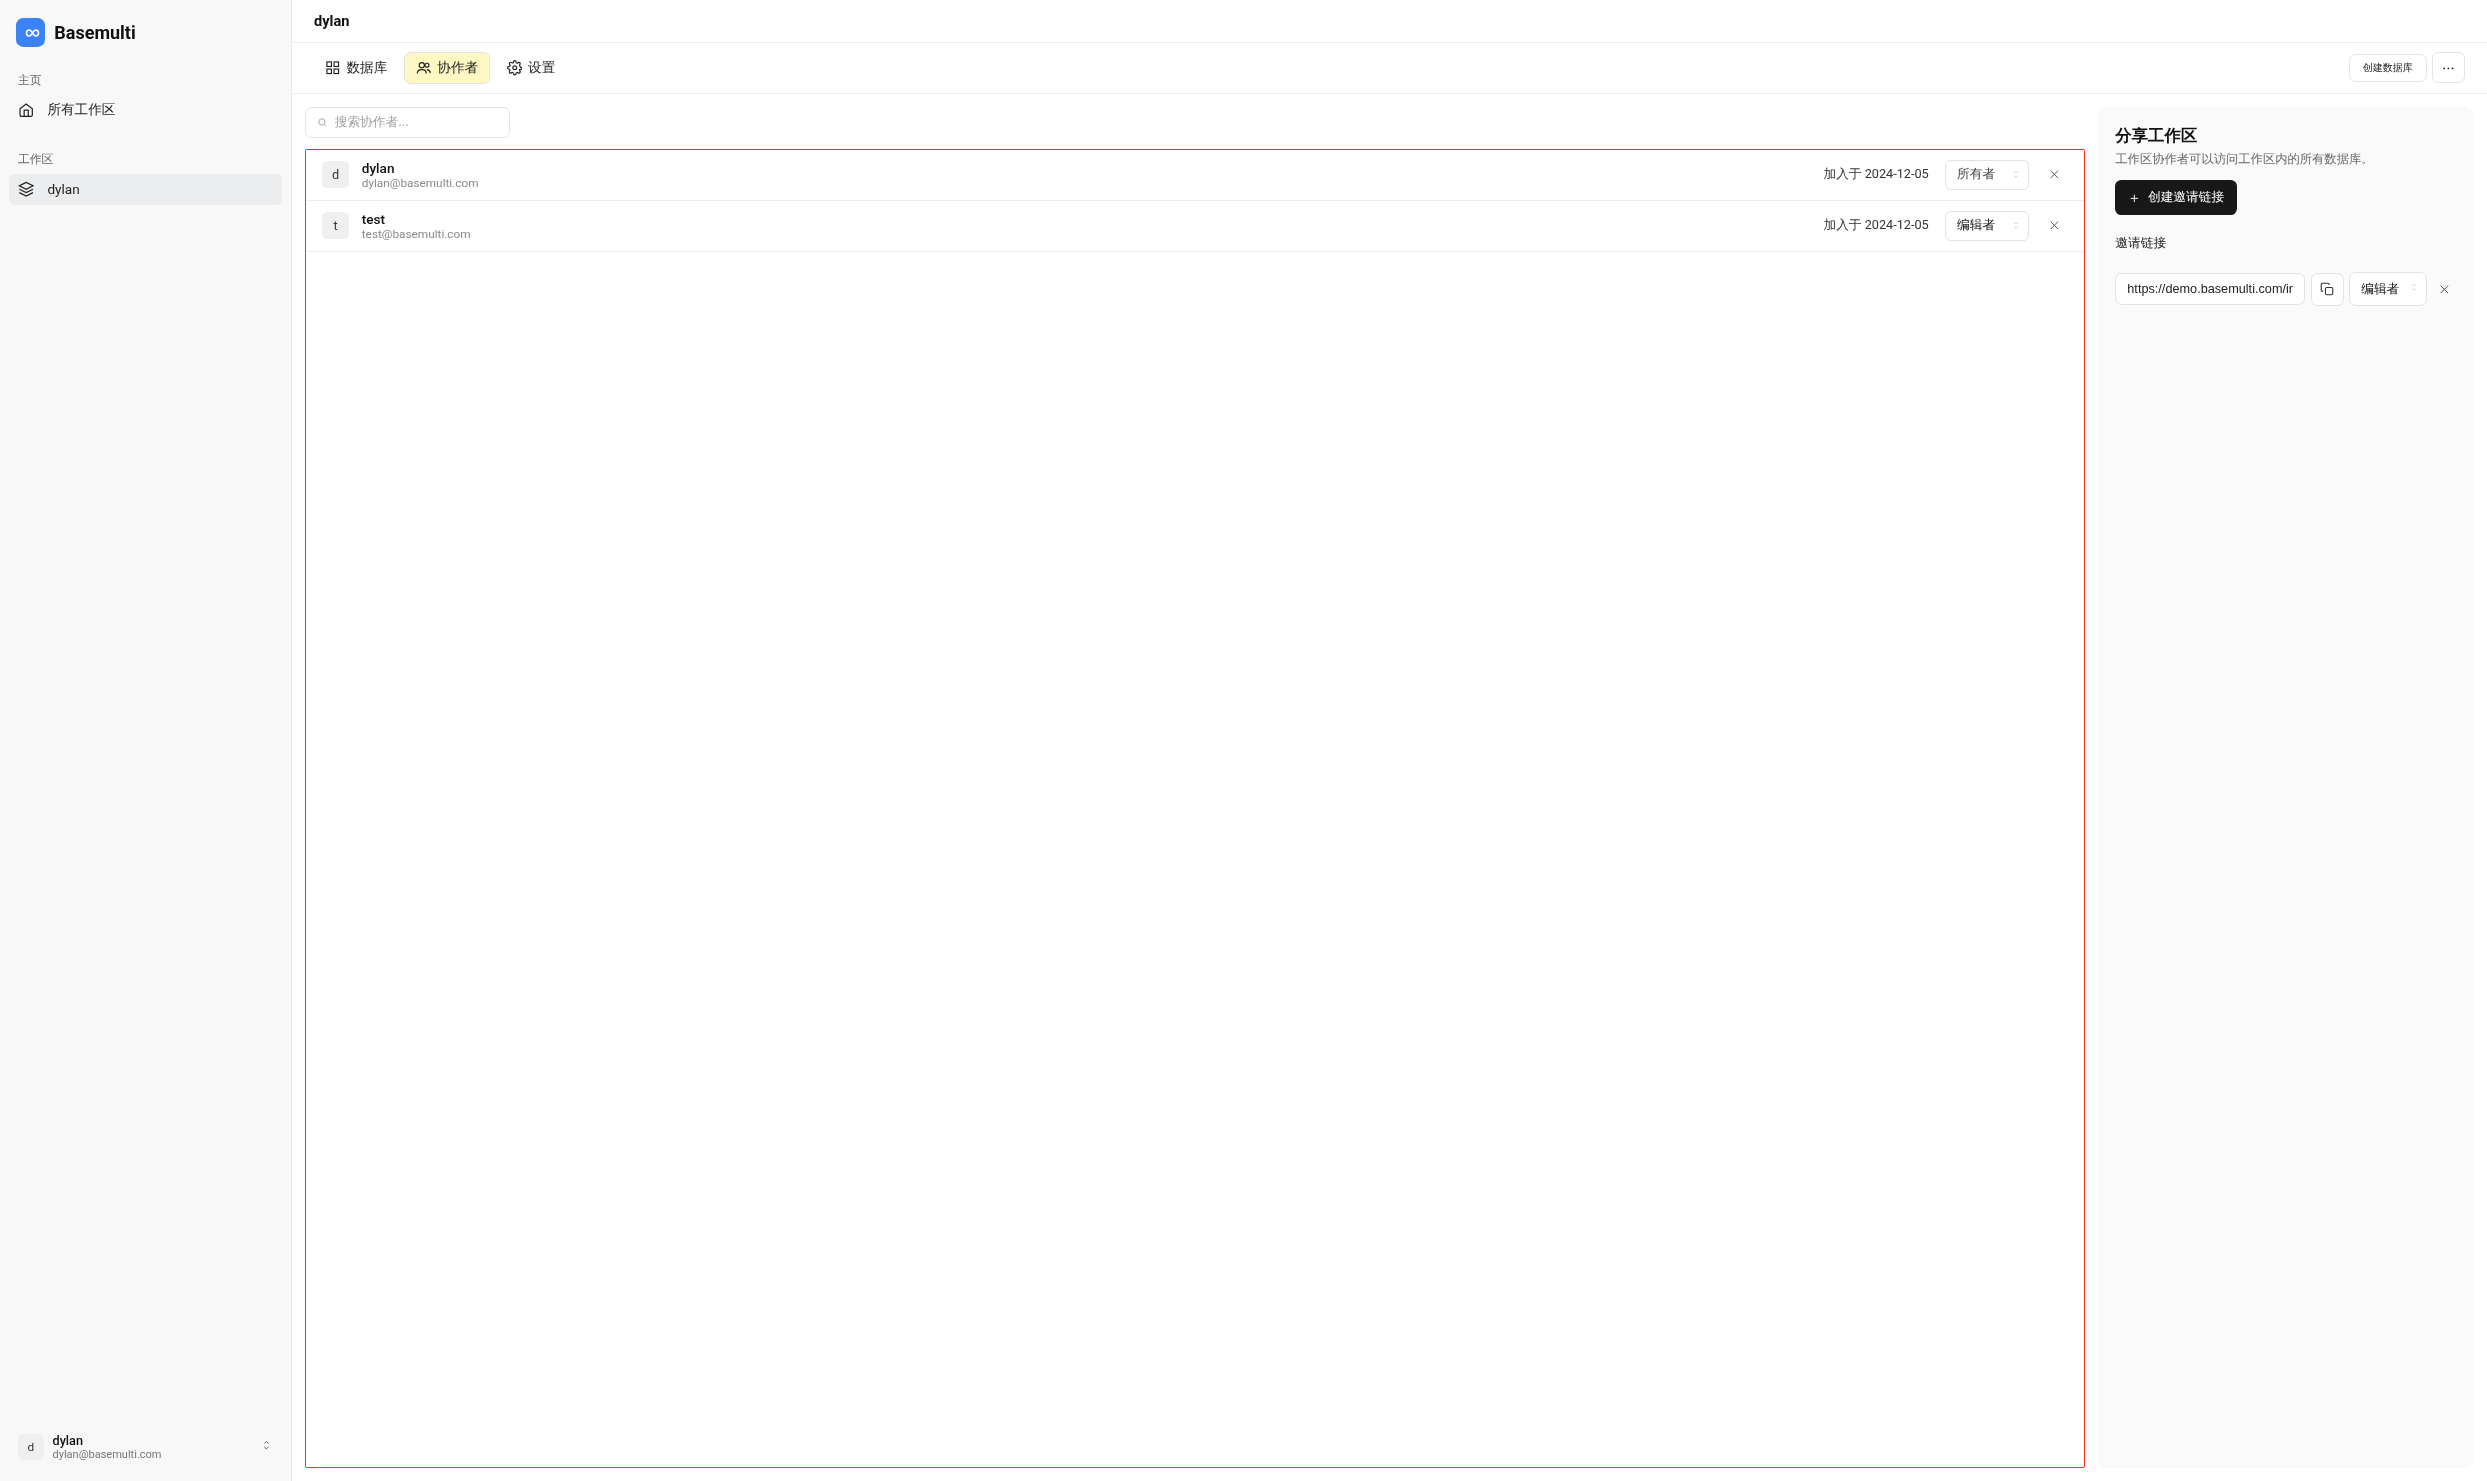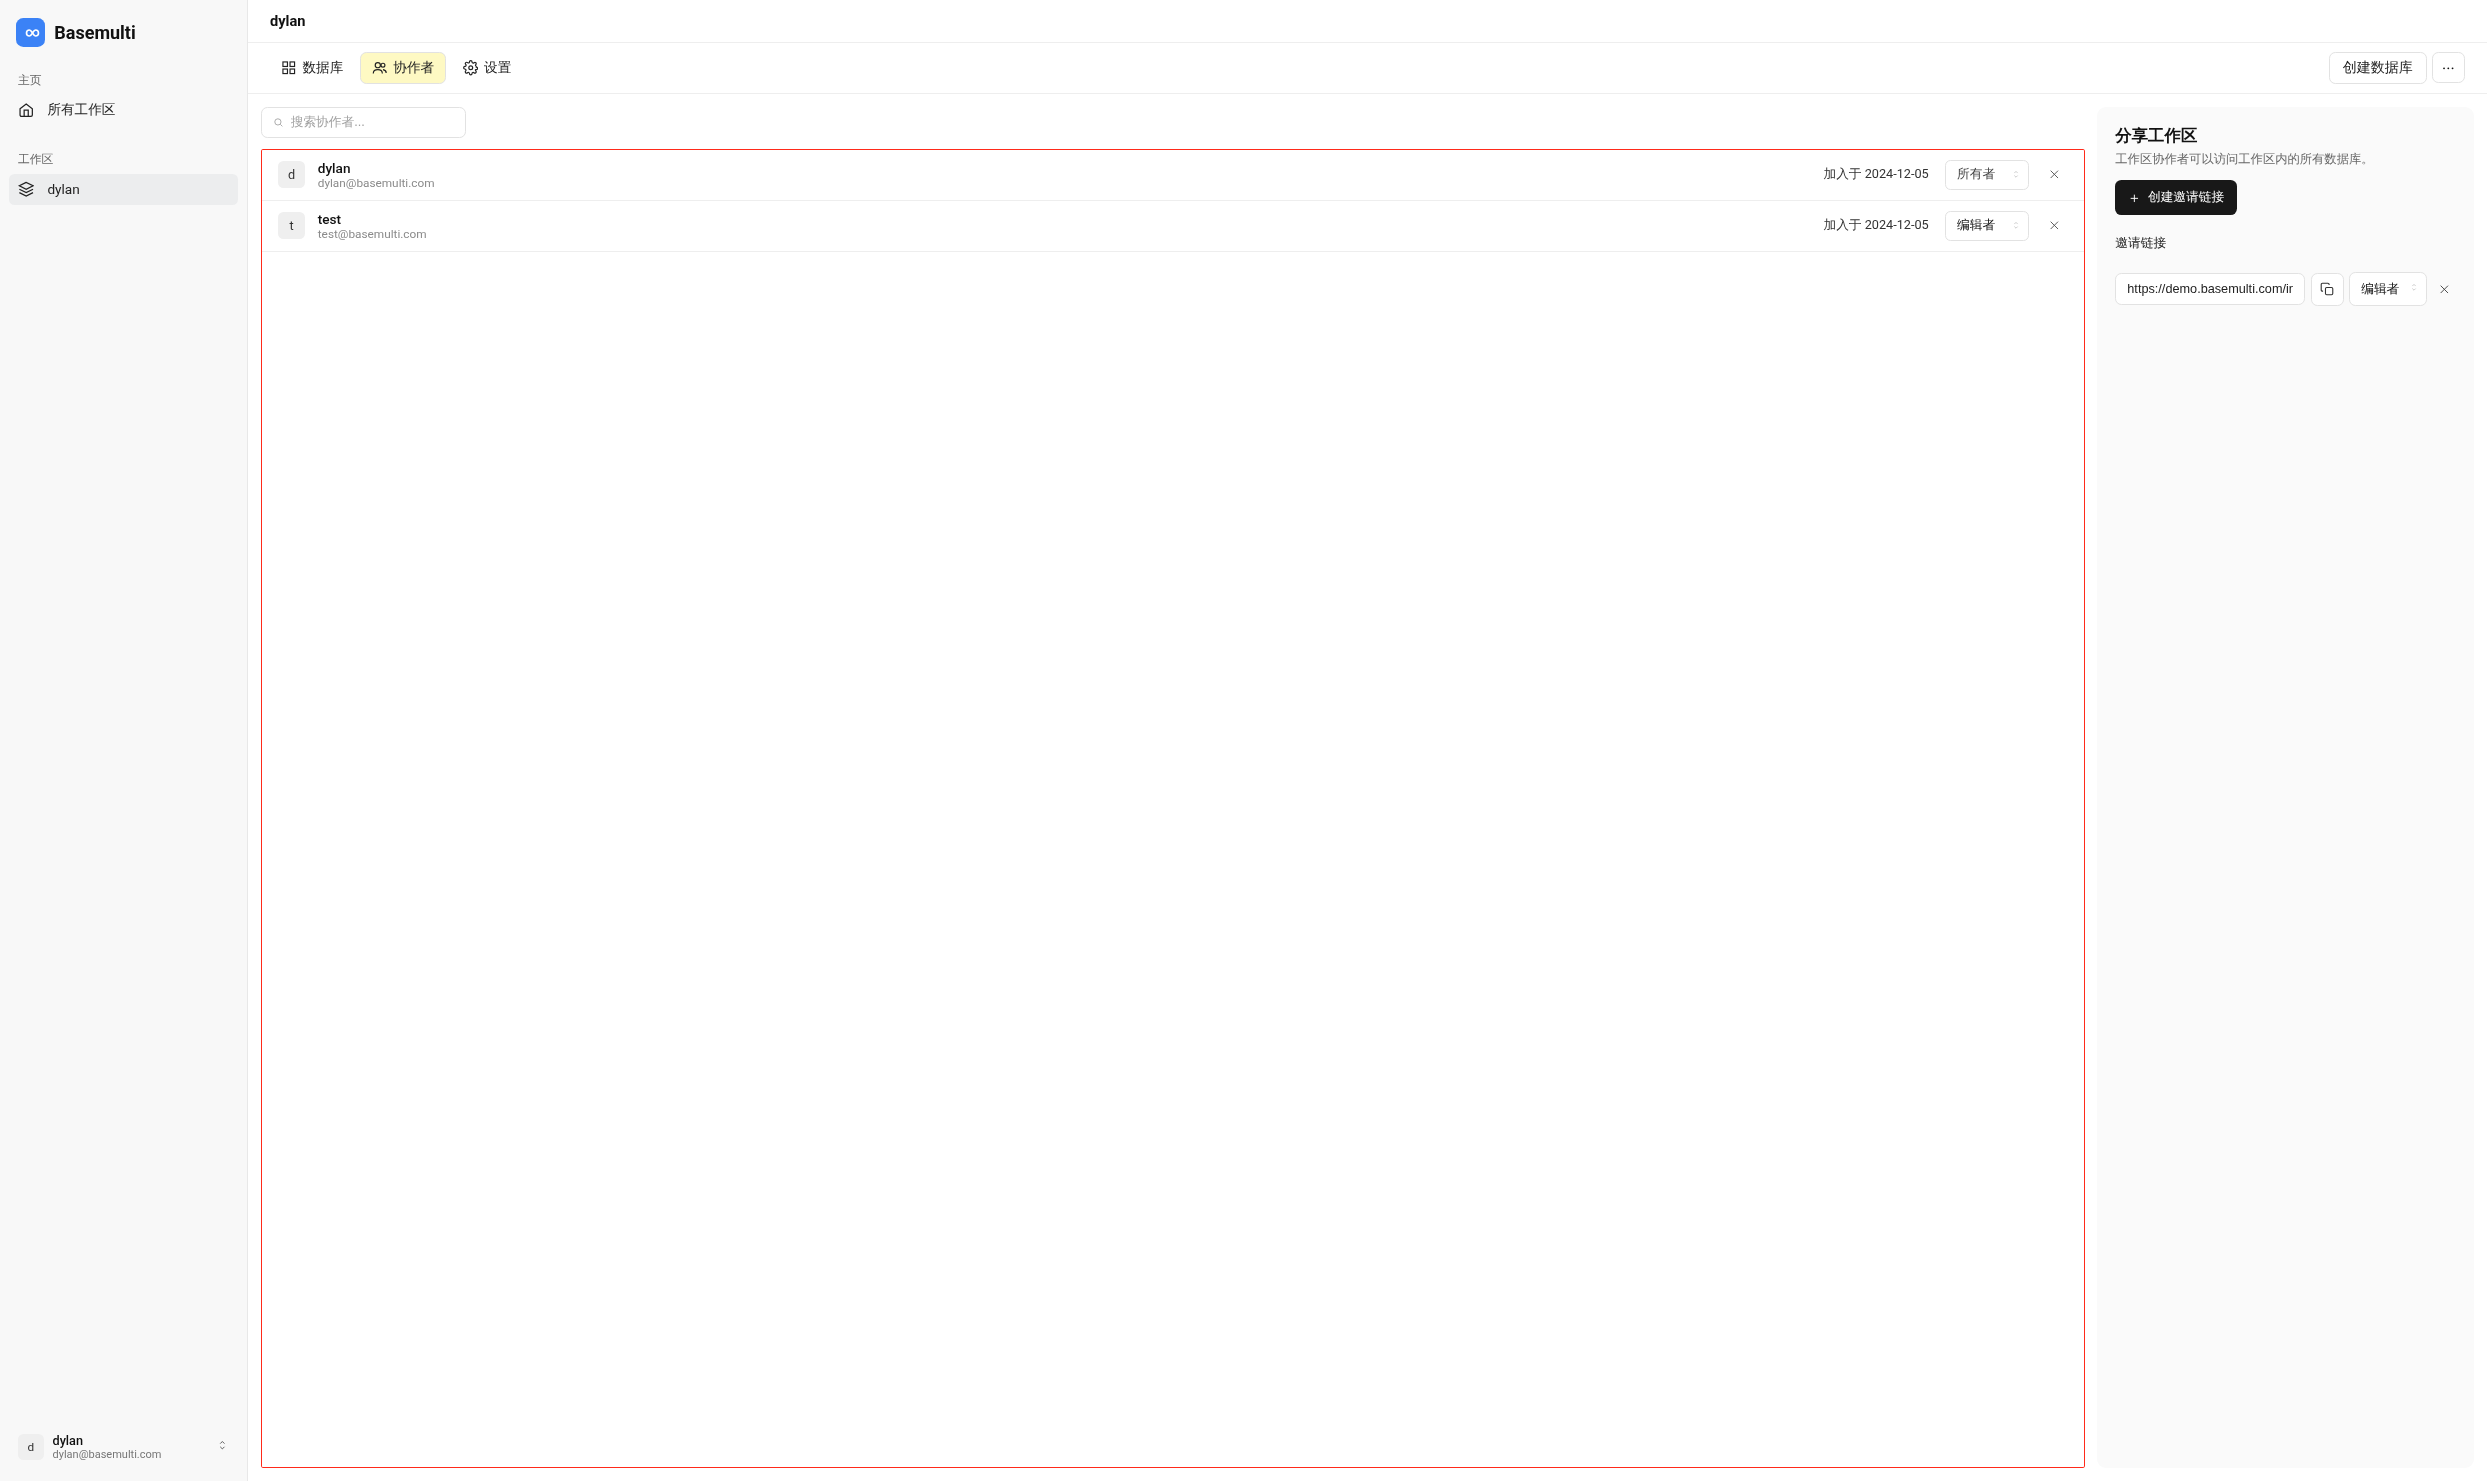--- a/index.html
+++ b/index.html
@@ -11,21 +11,21 @@
       font-family: -apple-system, BlinkMacSystemFont, "Segoe UI", Roboto, Helvetica, Arial, sans-serif;
       font-size: 12.7px;
       color: #111;
       background: #fff;
       display: flex;
       height: 100vh;
       overflow: hidden;
     }
     
     .sidebar {
-      width: 248px;
+      width: 292px;
       background: #f8f8f8;
       border-right: 0.9px solid #e8e8e8;
       display: flex;
       flex-direction: column;
       padding: 12.7px 9px;
     }
     .sidebar-header {
       display: flex;
       align-items: center;
       gap: 9px;
@@ -123,21 +123,21 @@
     .tab.active {
       border: 0.9px solid #e2e2e2;
       background: #fef9c3;
     }
     .tabs-spacer { flex: 1; }
     .btn-outline {
       border: 0.9px solid #e2e2e2;
       background: #fff;
       border-radius: 6.4px;
       padding: 6.4px 12.7px;
-      font-size: 14px;
+      font-size: 10px;
       cursor: pointer;
       color: #222;
     }
     .btn-more {
       border: 0.9px solid #e2e2e2;
       background: #fff;
       border-radius: 6.4px;
       width: 33px;
       height: 31px;
       display: flex;

